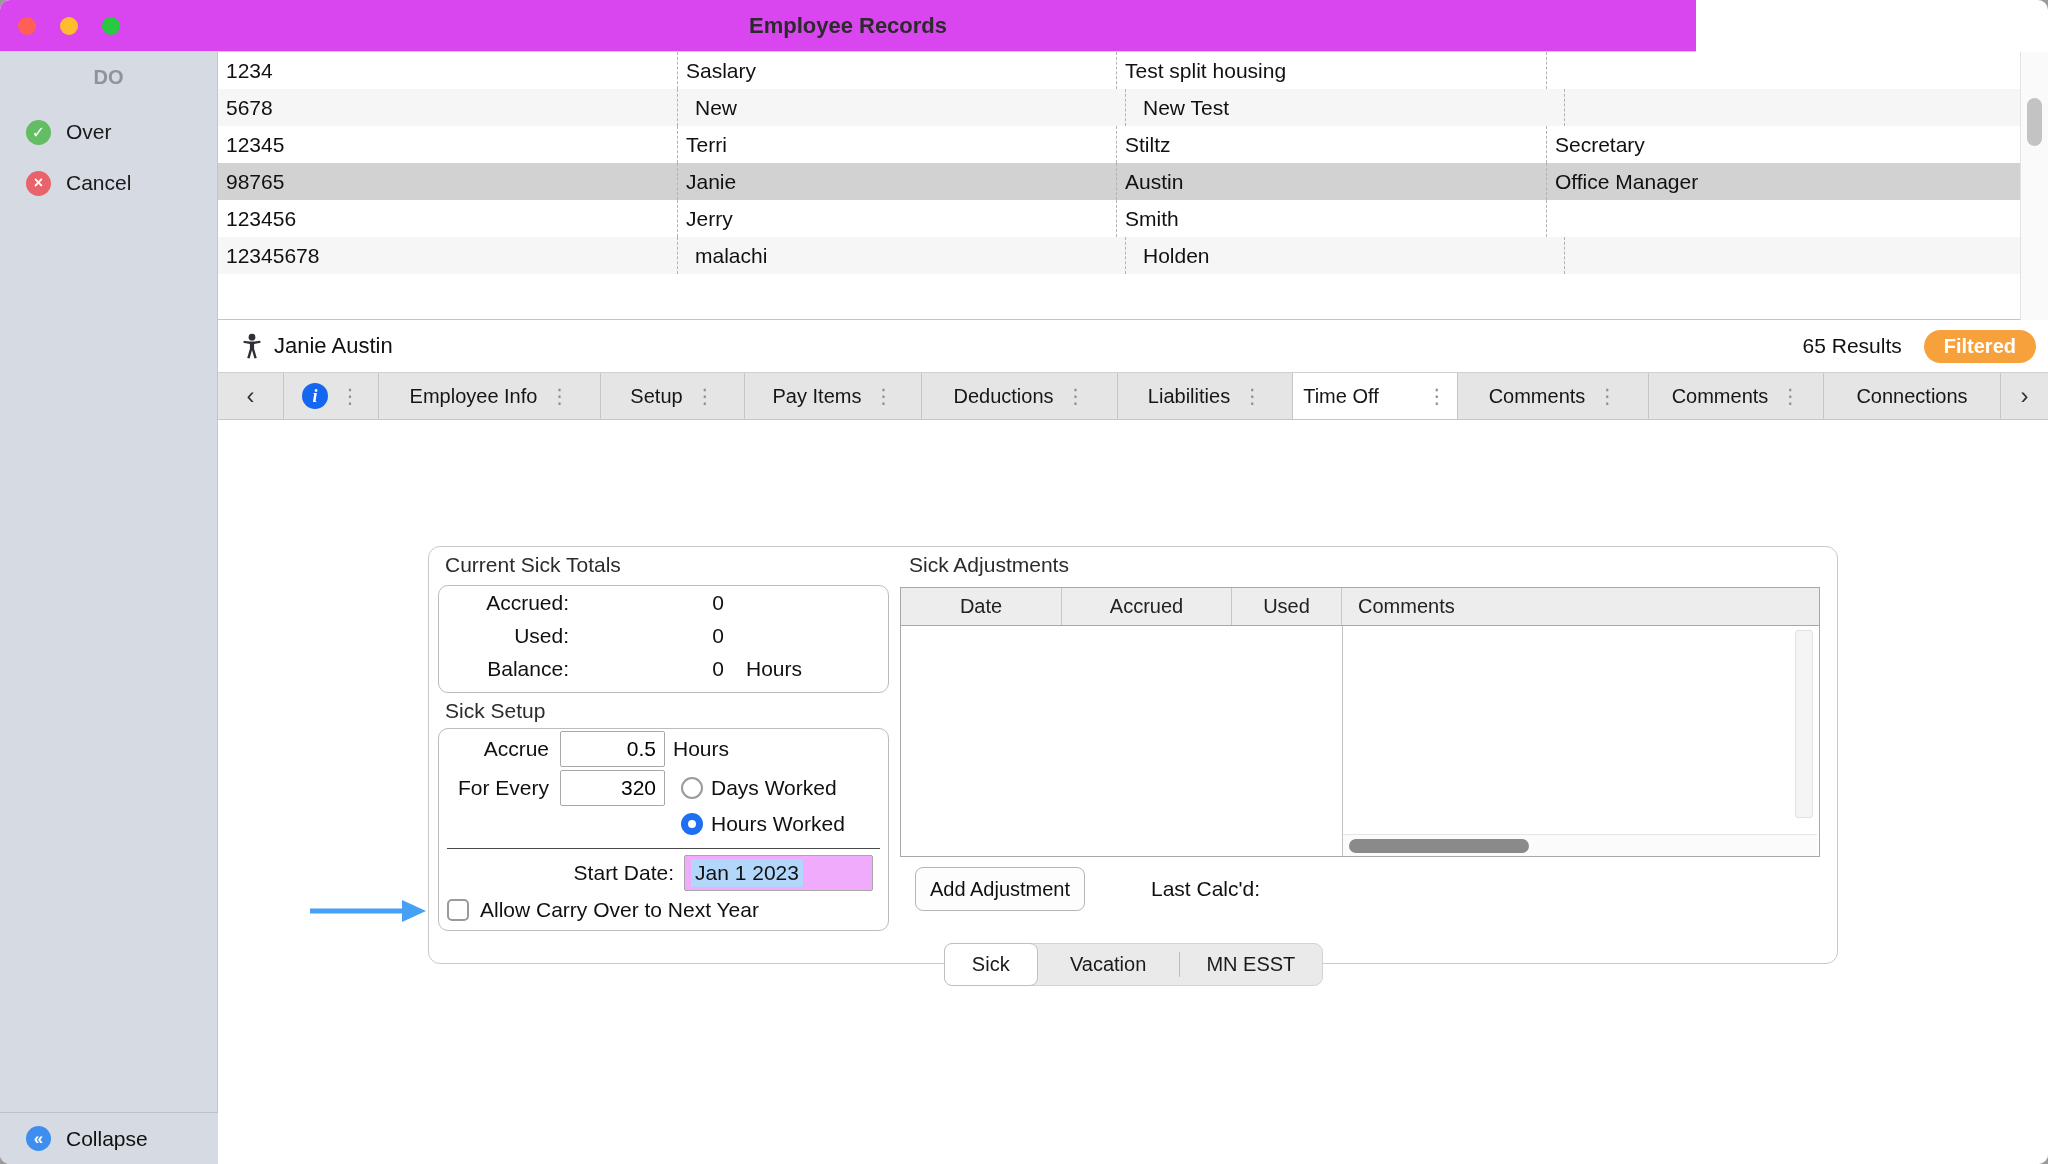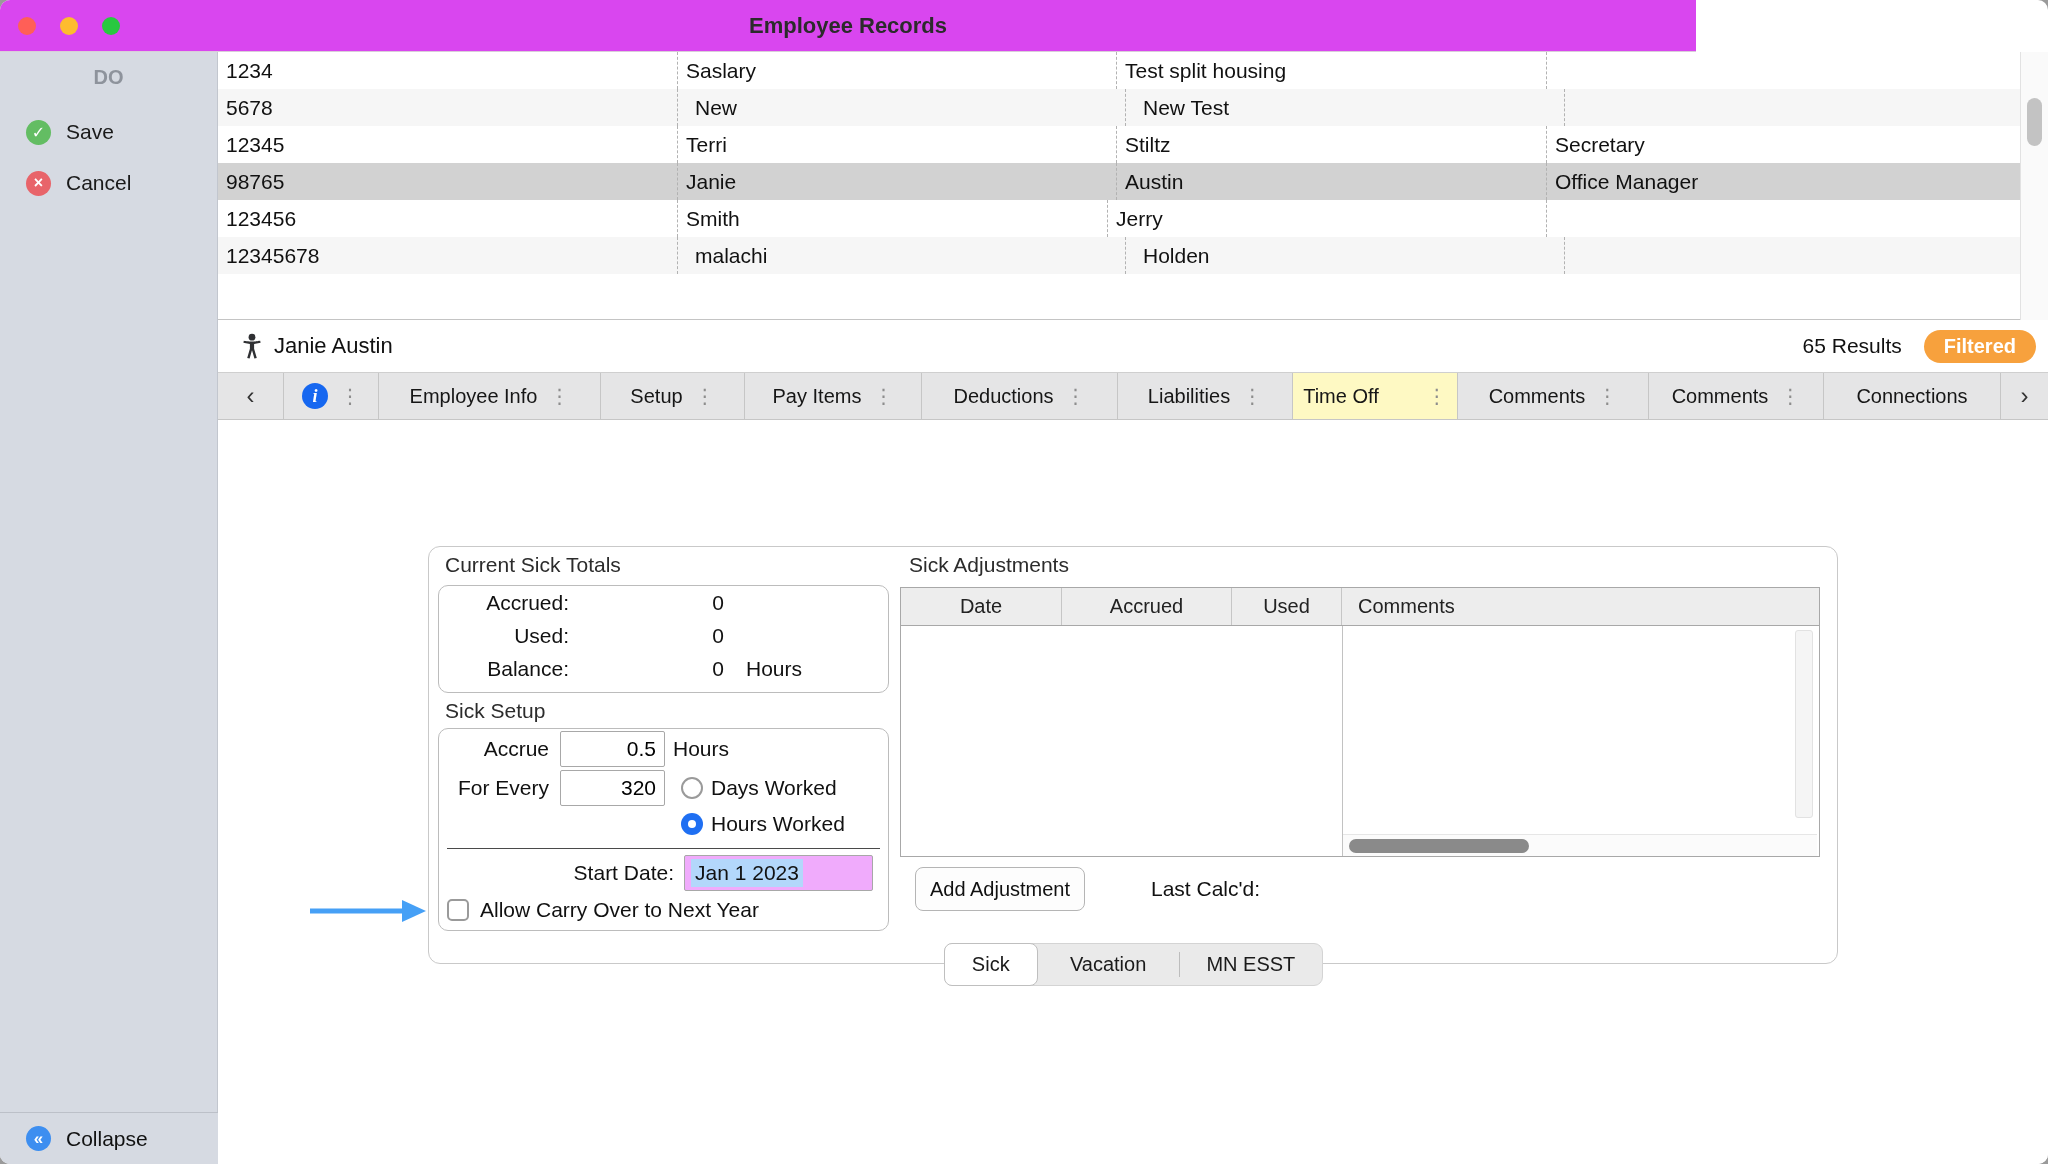--- a/index.html
+++ b/index.html
@@ -41,21 +41,21 @@
   
   .status-row { position:absolute; left:218px; top:320px; width:1830px; height:52px; background:#fff; display:flex; align-items:center; padding:0 12px 0 22px; }
   .emp-name { margin-left:10px; font-size:22px; color:#111; }
   .status-right { margin-left:auto; display:flex; align-items:center; gap:22px; }
   .results-count { font-size:21px; }
   .filtered-badge { background:#f7a13d; color:#fff; font-weight:bold; font-size:20px; padding:5px 20px; border-radius:18px; cursor:default; }
 
   
   .tab-bar { position:absolute; left:218px; top:372px; width:1830px; height:48px; background:#e5e5e6; border-top:1px solid #cfcfcf; border-bottom:1px solid #c6c6c6; display:flex; }
   .tab-seg { flex:0 0 auto; display:flex; align-items:center; justify-content:center; gap:12px; border-right:1px solid #c6c6c6; font-size:20px; color:#161616; cursor:default; }
-  .tab-seg.selected { background:#fef9c3;gap:48px; }
+  .tab-seg.selected { background:#ffffff;gap:48px; }
   .tab-seg:last-child { border-right:none; }
   .kebab { color:#8d8d8d; font-size:20px; }
   .nav-ch { font-size:24px; color:#333; }
   .info-circle { width:26px; height:26px; border-radius:50%; background:#1667f0; color:#fff; display:flex; align-items:center; justify-content:center; font-family:"Liberation Serif",serif; font-style:italic; font-weight:bold; font-size:18px; }
 
   
   .content { position:absolute; left:218px; top:420px; width:1830px; height:744px; background:#fff; }
   .panel { position:absolute; left:210px; top:126px; width:1410px; height:418px; border:1px solid #c9c9c9; border-radius:12px; background:#fff; }
   .grp-label { position:absolute; font-size:21px; color:#2c2c2c; }
   .grp-box { position:absolute; border:1px solid #bcbcbc; border-radius:10px; background:#fff; }
@@ -119,21 +119,21 @@
       <div class="light yellow"></div>
       <div class="light green"></div>
     </div>
     <div class="win-title">Employee Records</div>
   </div>
 
   <div class="sidebar">
     <div class="side-header">DO</div>
     <div class="side-item save">
       <span class="circle-icon save-ic">✓</span>
-      <span>Save</span>
+      <span>Over</span>
     </div>
     <div class="side-item cancel">
       <span class="circle-icon cancel-ic">×</span>
       <span>Cancel</span>
     </div>
     <div class="collapse-bar">
       <span class="circle-icon collapse-ic">«</span>
       <span>Collapse</span>
     </div>
   </div>
@@ -158,22 +158,22 @@
       <div class="c c4">Secretary</div>
     </div>
     <div class="emp-row selected">
       <div class="c c1">98765</div>
       <div class="c c2">Janie</div>
       <div class="c c3">Austin</div>
       <div class="c c4">Office Manager</div>
     </div>
     <div class="emp-row">
       <div class="c c1">123456</div>
+      <div class="c c2">Jerry</div>
       <div class="c c3">Smith</div>
-      <div class="c c2">Jerry</div>
       <div class="c c4"></div>
     </div>
     <div class="emp-row even">
       <div class="c c1">12345678</div>
       <div class="c c2">malachi</div>
       <div class="c c3">Holden</div>
       <div class="c c4"></div>
     </div>
     <div class="v-scrollbar">
       <div class="v-thumb"></div>

